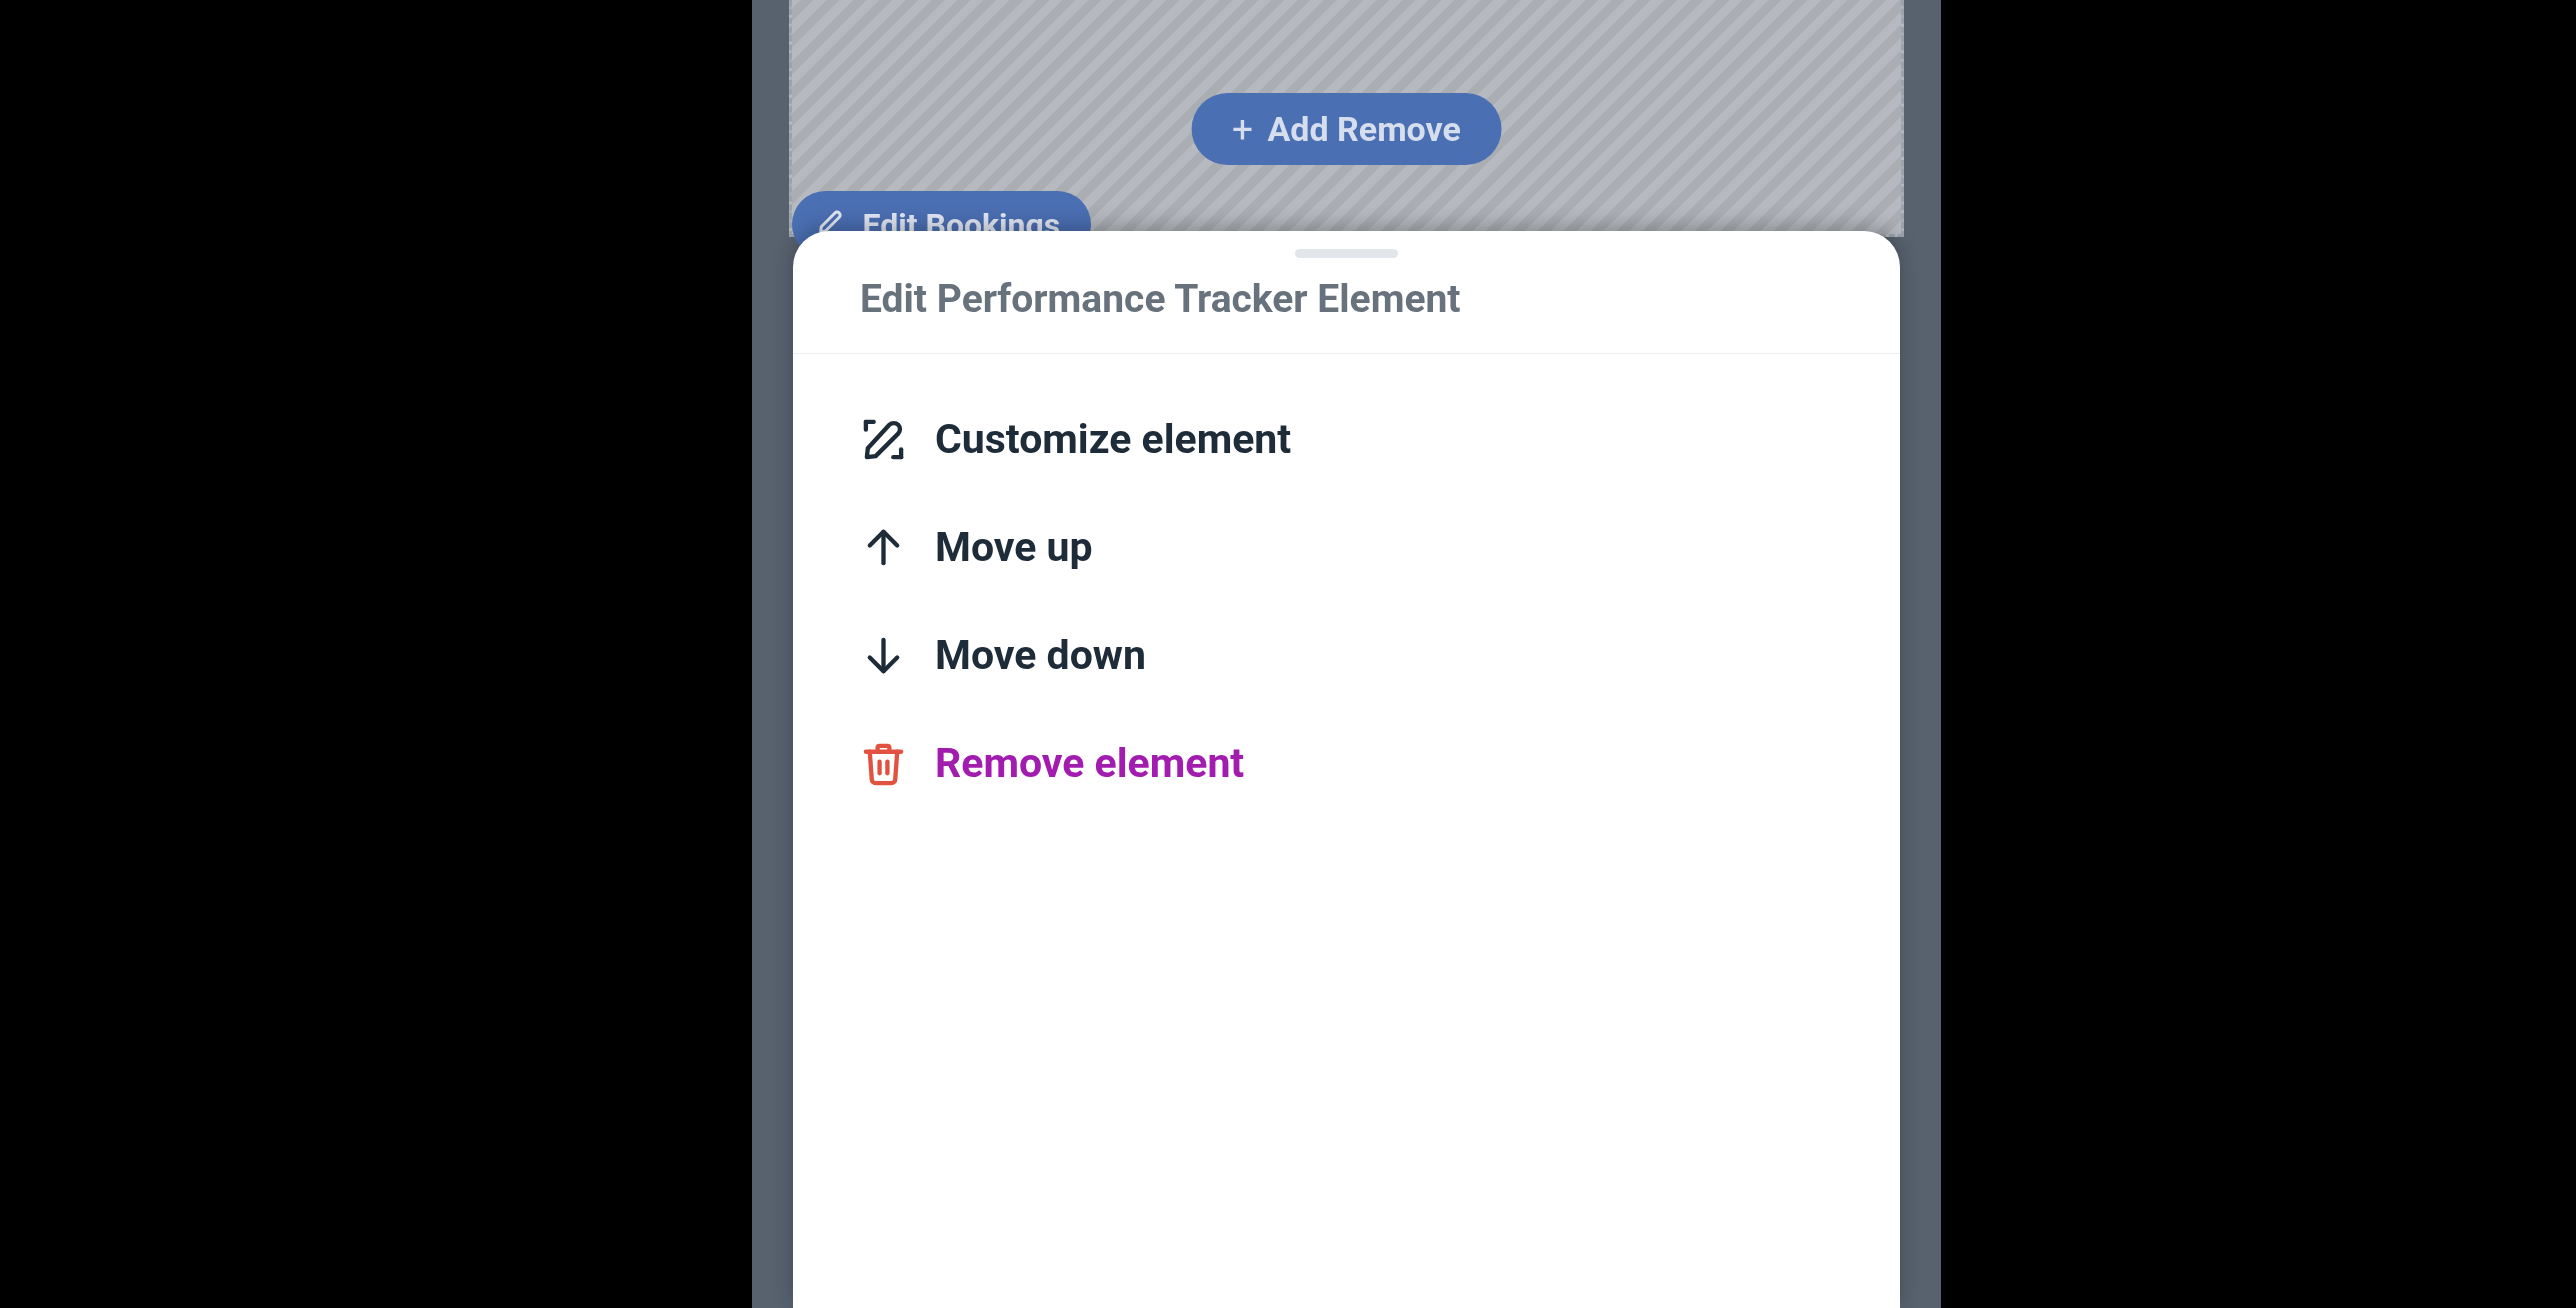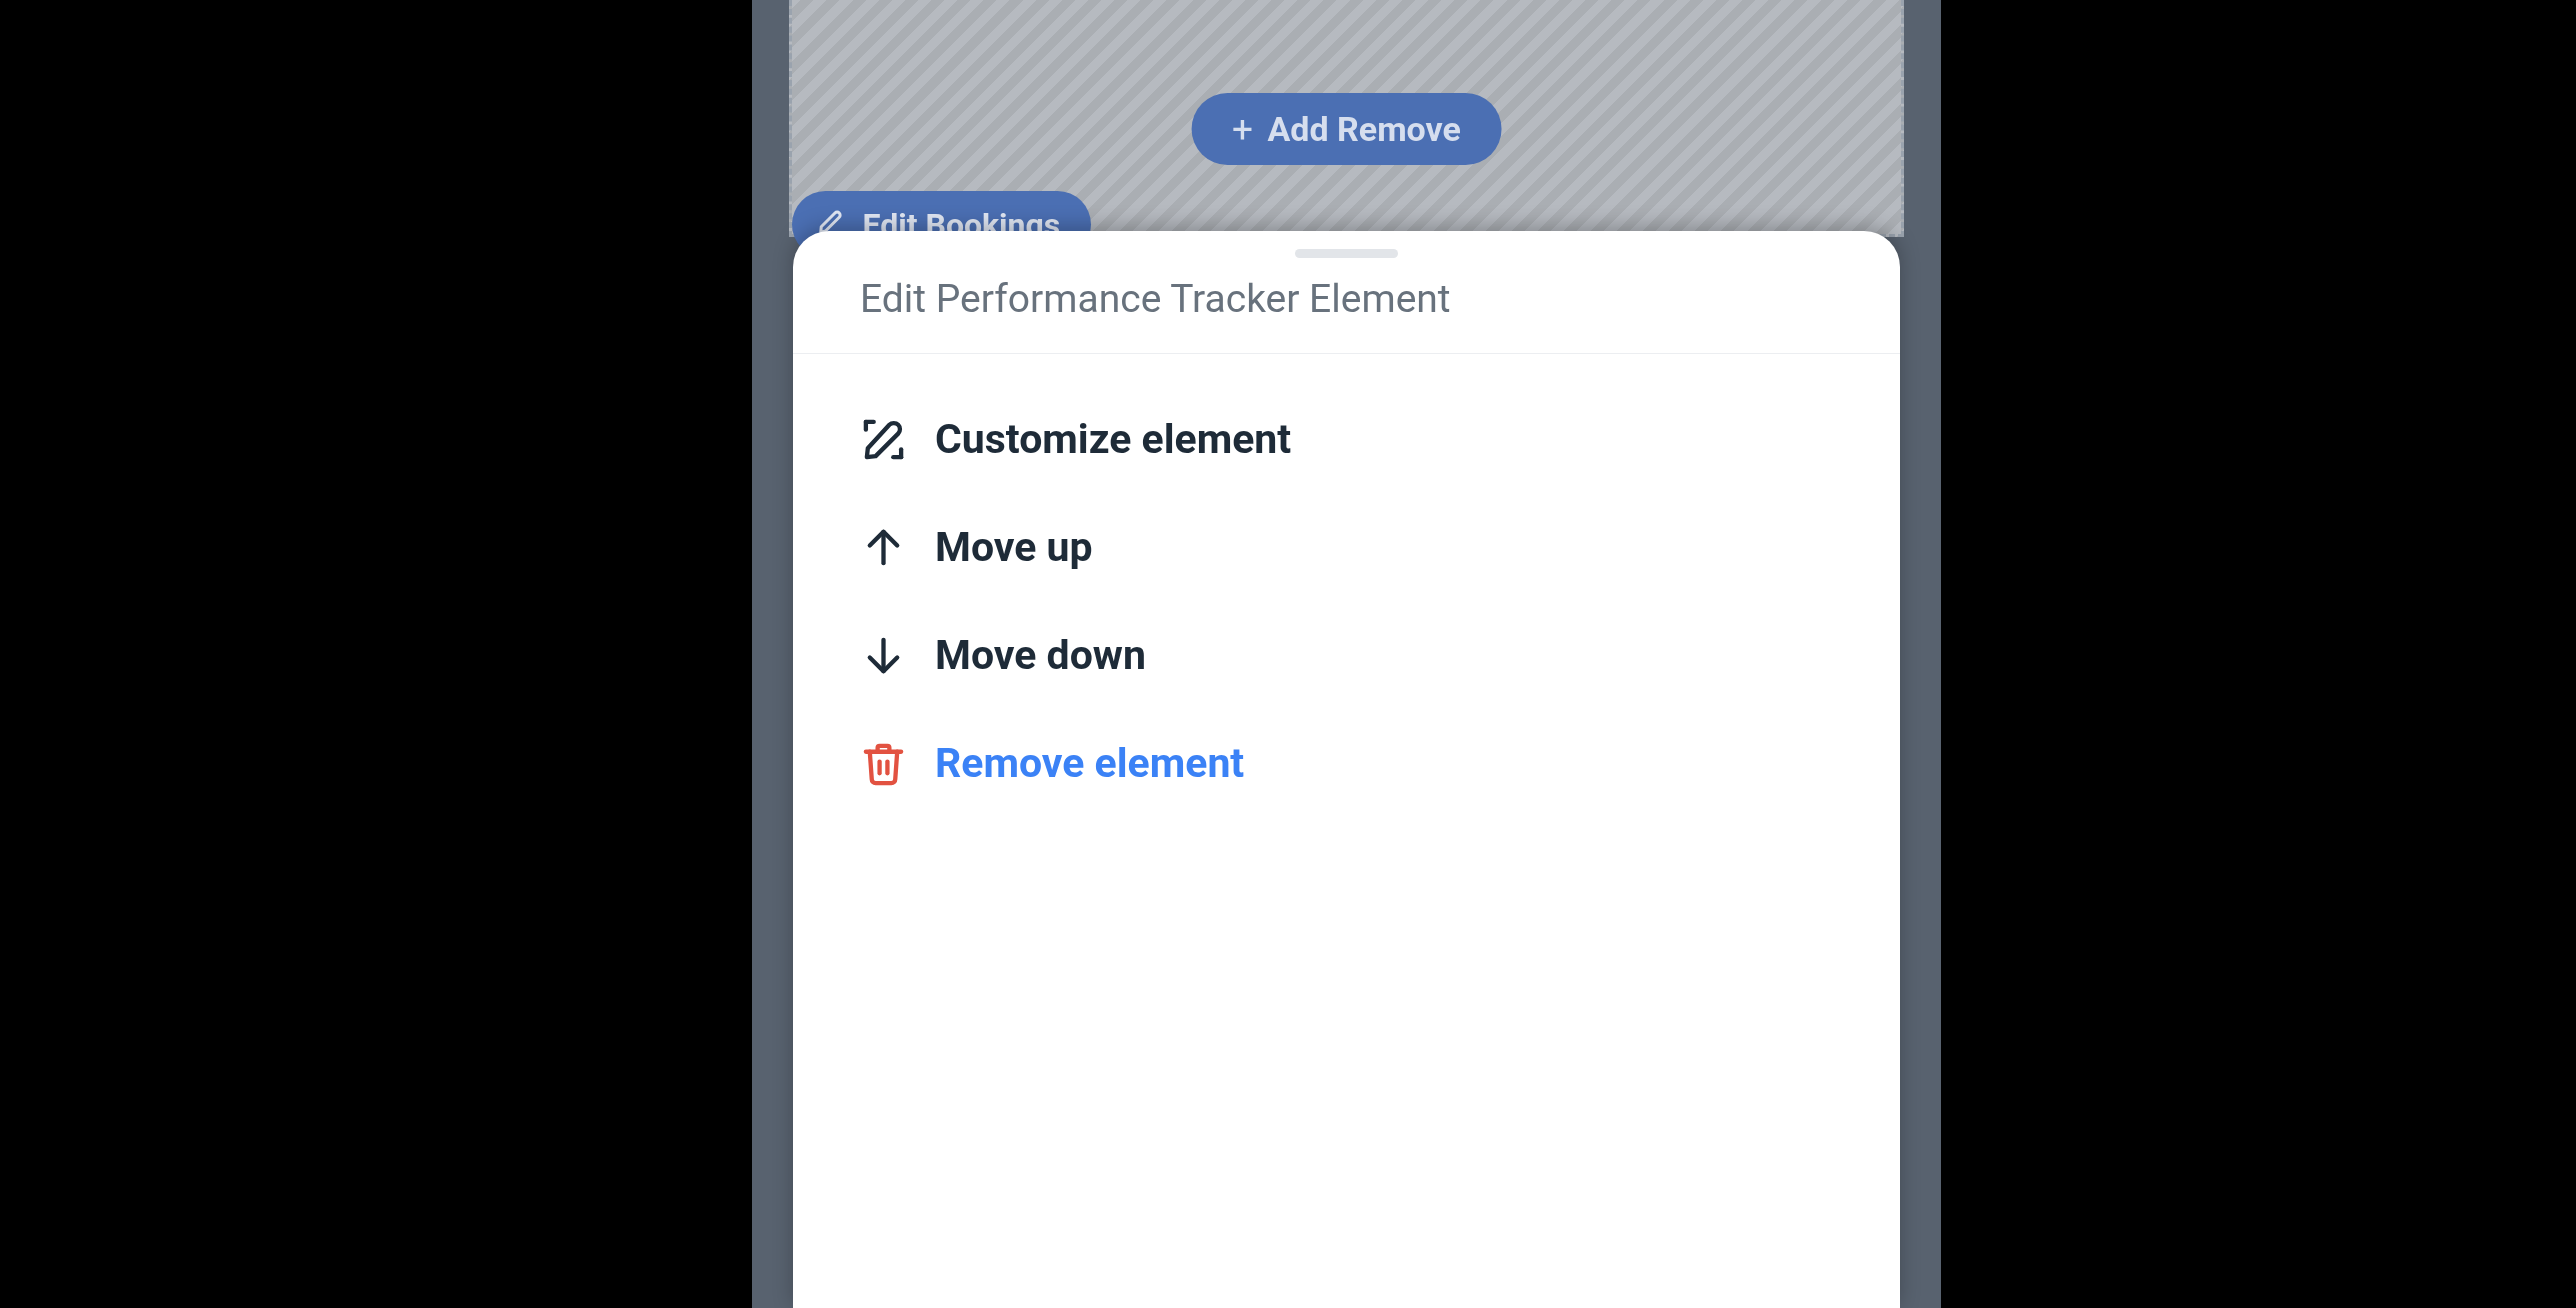--- a/index.html
+++ b/index.html
@@ -106,21 +106,21 @@
   .sheet-grabber {
     width: 103px;
     height: 9.3px;
     background: #e2e5e9;
     border-radius: 5.2px;
     margin: 17.5px auto 0;
   }
   .sheet-title {
     color: #68727d;
     font-size: 39px;
-    font-weight: 400;
+    font-weight: 700;
     text-align: left;
     padding: 18.5px 0 31px 67px;
   }
   .sheet-divider {
     height: 1px;
     background: #eceef1;
     width: 100%;
   }
   .menu {
     padding: 31px 0 20.6px 0;
@@ -128,21 +128,21 @@
   .menu-item {
     display: flex;
     align-items: center;
     gap: 28px;
     padding: 30px 67px;
     font-size: 41px;
     font-weight: 700;
     color: #1e2b38;
     cursor: pointer;
   }
-  .menu-item.destructive { color: #3b82f6; text-align: center; }
+  .menu-item.destructive { color: #a21caf; text-align: center; }
   .menu-item.destructive svg { stroke: #e25241; }
   .menu-icon {
     width: 47px;
     height: 47px;
     flex: 0 0 auto;
     display: flex;
     align-items: center;
     justify-content: center;
   }
   .menu-icon svg {

